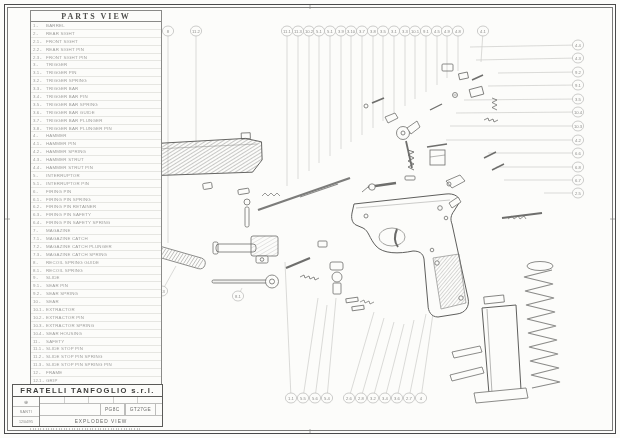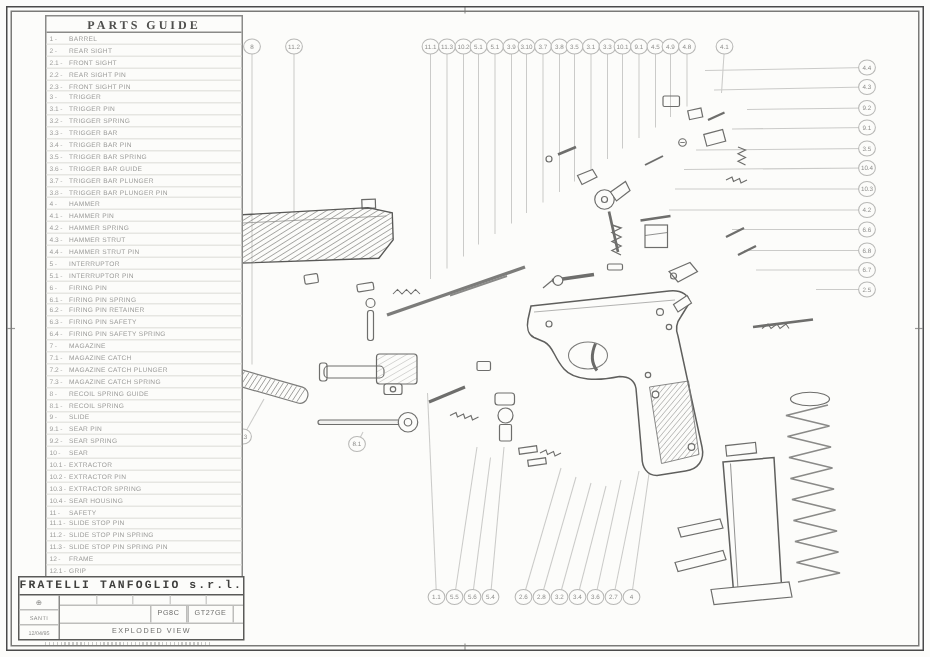--- a/index.html
+++ b/index.html
@@ -34,21 +34,21 @@
     flex:1;font-size:4.4px;letter-spacing:0.2px;color:#9c9c9a;
     white-space:nowrap;overflow:hidden;
   }
   
   .title-block{
     position:absolute;left:12px;top:384px;width:149px;height:41px;
     border:1px solid #5a5a58;display:flex;flex-direction:column;background:#fcfcfa;
   }
   .tb-company{
     flex:0 0 11px;display:flex;align-items:center;justify-content:center;
-    font-family:Liberation Mono, monospace;font-weight:bold;font-size:7.6px;
+    font-family:Liberation Sans, sans-serif;font-weight:bold;font-size:7.6px;
     letter-spacing:1.4px;color:#3f3f3d;border-bottom:0.9px solid #5a5a58;white-space:nowrap;
   }
   .tb-body{flex:1;display:flex;min-height:0;}
   .tb-left{
     flex:0 0 26px;border-right:0.7px solid #8a8a88;display:flex;flex-direction:column;
   }
   .tb-left>div{flex:1;display:flex;align-items:center;justify-content:center;border-bottom:0.6px solid #bdbdbb;overflow:hidden;}
   .tb-left>div:last-child{border-bottom:none;}
   .tb-proj{font-size:5px;color:#8a8a88;}
   .tb-drawn{font-size:3.7px;color:#8a8a88;letter-spacing:0.3px;}
@@ -474,21 +474,21 @@
           <ellipse cx="238" cy="296" rx="5.6" ry="5" fill="#fcfcfa" stroke="#b8b8b6" stroke-width="0.7"></ellipse>
           <text x="238" y="297.5" text-anchor="middle" font-size="4.2" fill="#8f8f8d" font-family="&quot;Liberation Sans&quot;, sans-serif">8.1</text>
         </g>
       </g>
   </svg>
 
   <div class="frame-outer"></div>
   <div class="frame-inner"></div>
 
   <div class="parts-list">
-    <div class="pl-title">PARTS GUIDE</div>
+    <div class="pl-title">PARTS VIEW</div>
     <div class="pl-rows">
 
         <div class="pl-row">
           <span class="pl-num">1</span>
           <span class="pl-name">BARREL</span>
         </div>
 
         <div class="pl-row">
           <span class="pl-num">2</span>
           <span class="pl-name">REAR SIGHT</span>

